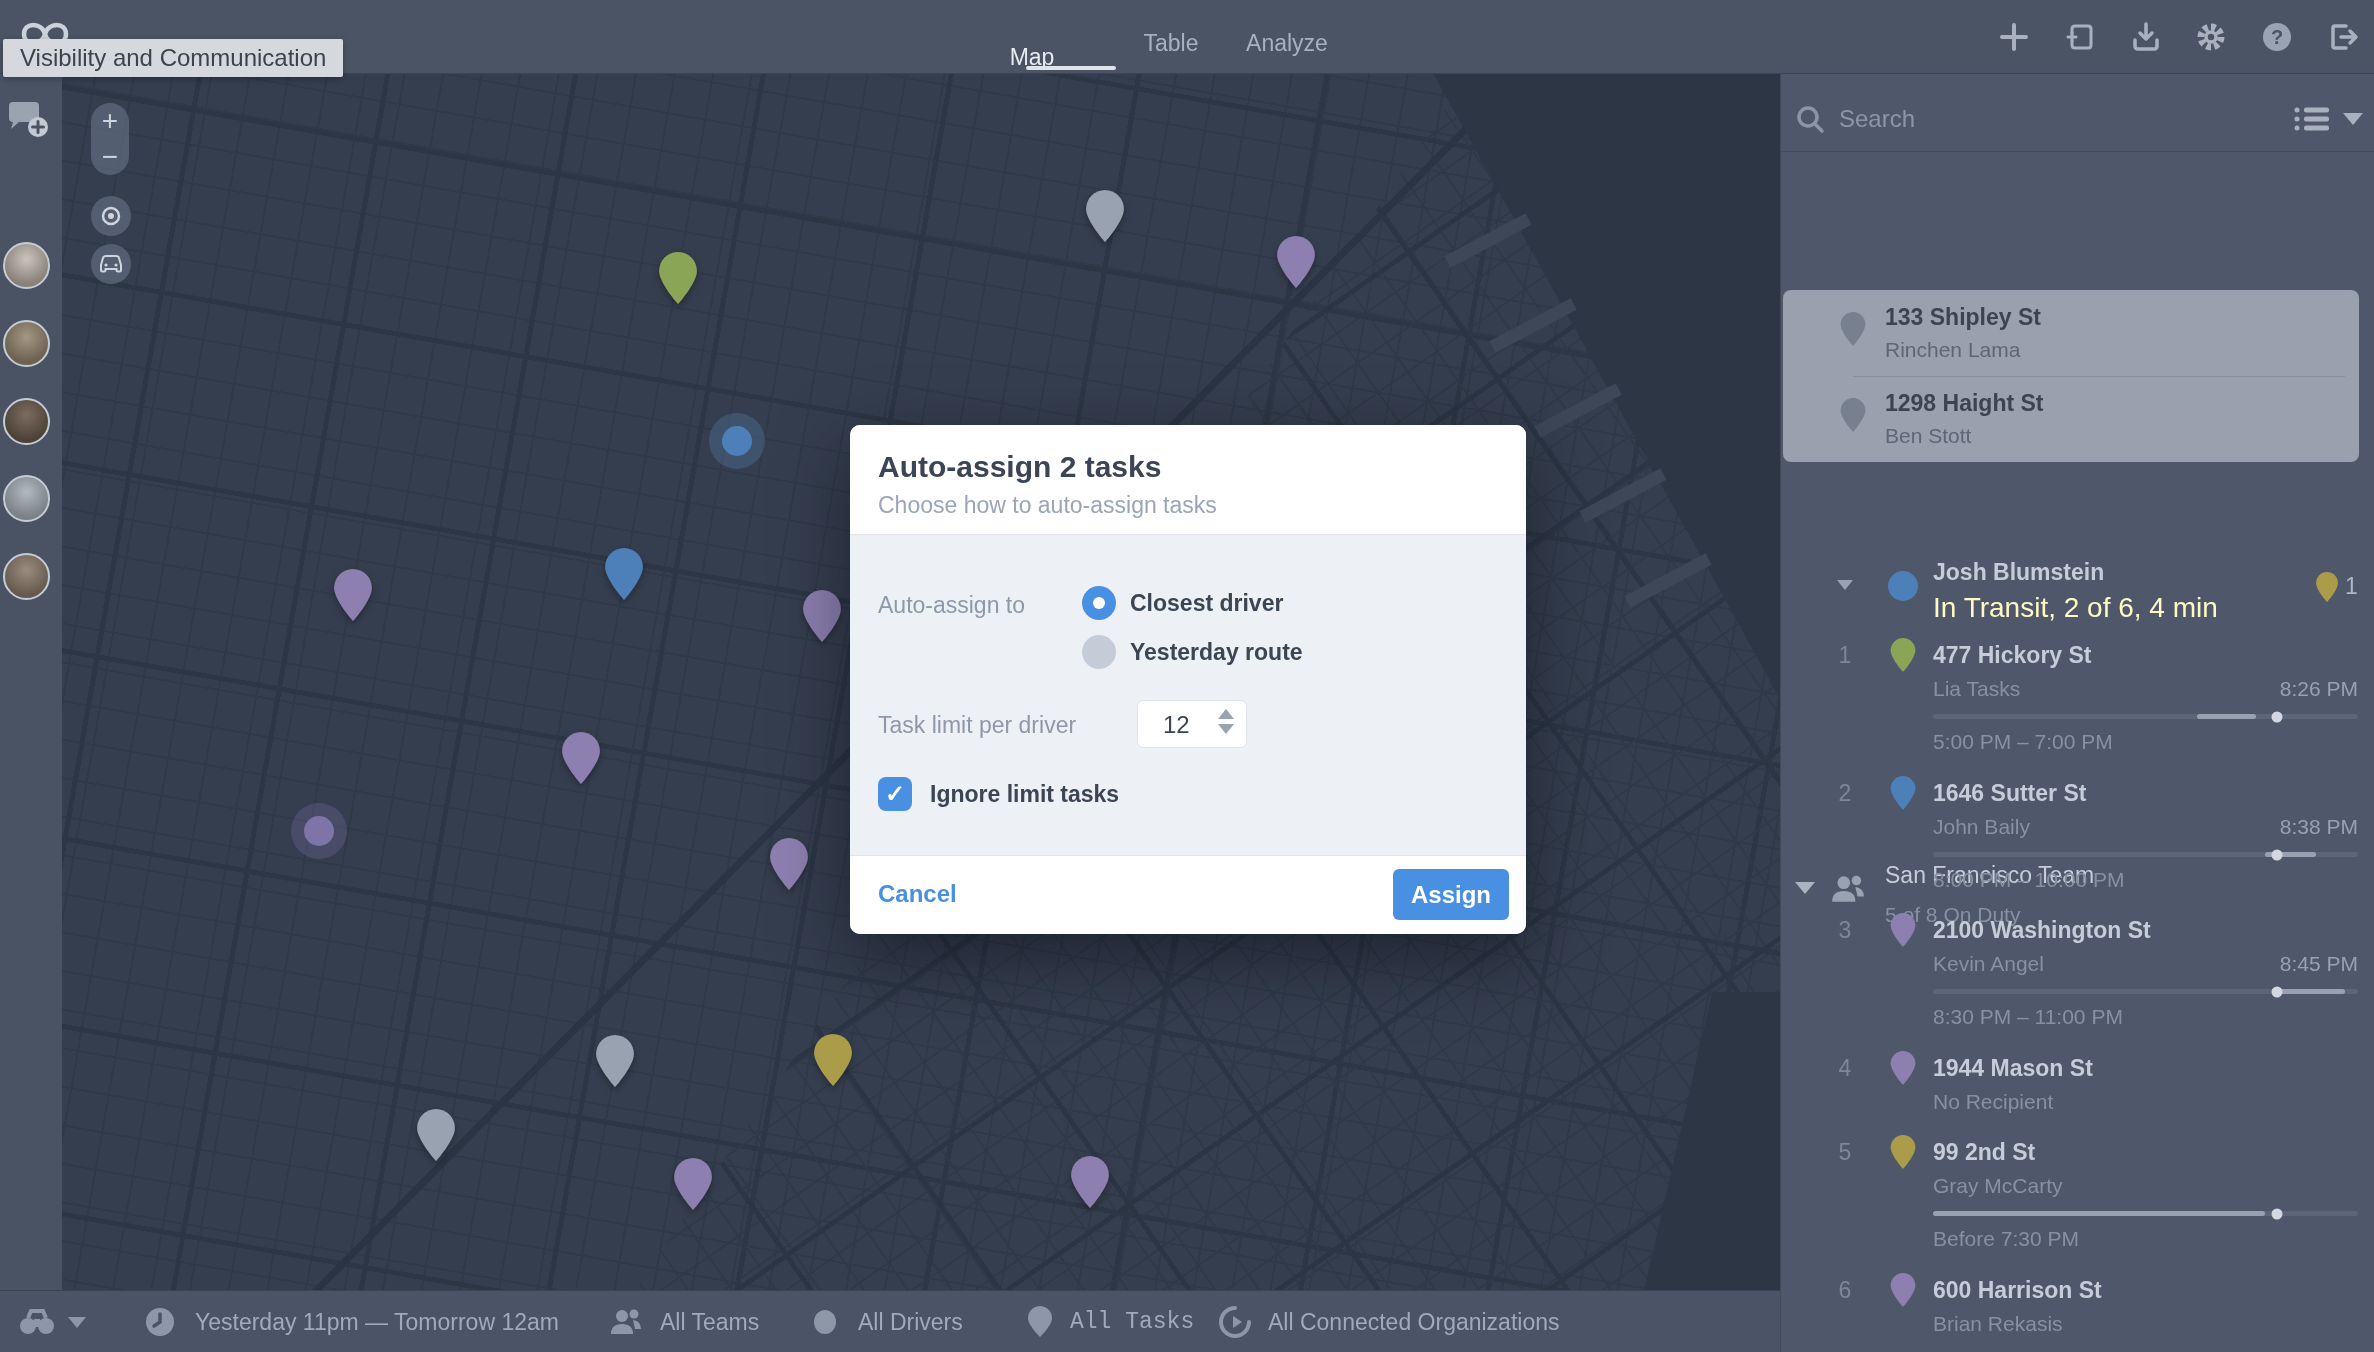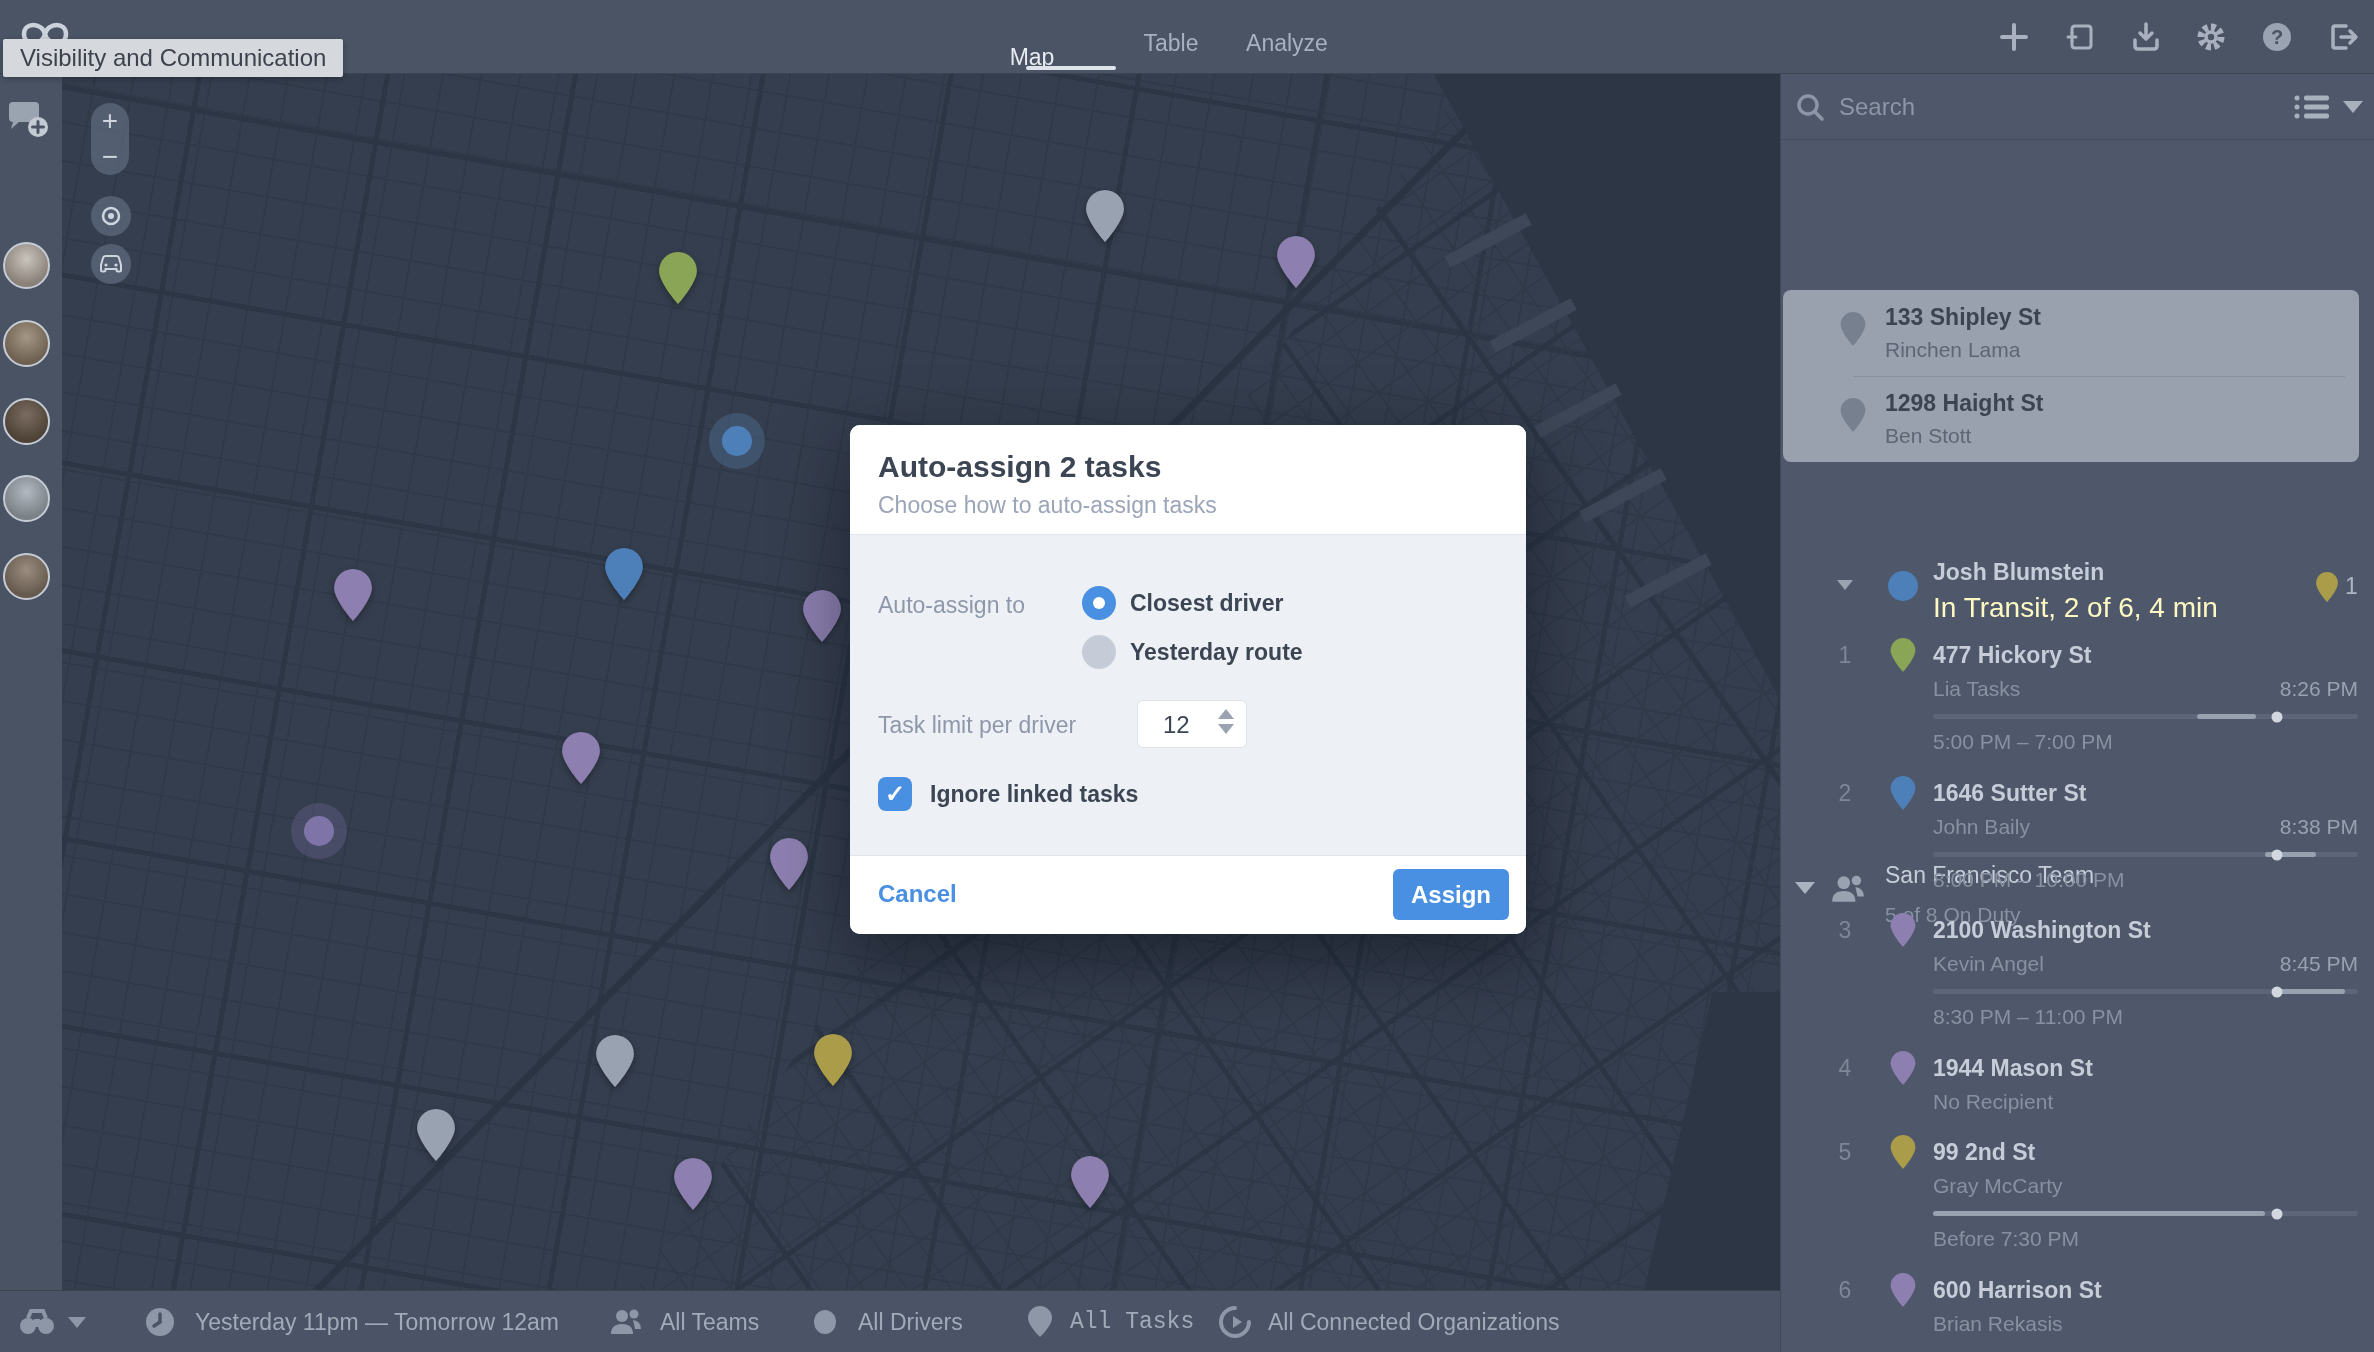--- a/index.html
+++ b/index.html
@@ -61,21 +61,21 @@
 
   
   #bottombar { position:absolute; left:0; bottom:0; width:1780px; height:62px; background:#4a5466;
     border-top:1px solid rgba(0,0,0,.2); z-index:5; }
   .bb-item { position:absolute; top:0; height:62px; display:flex; align-items:center; color:#a2aab9;
     font-size:23px; cursor:pointer; }
 
   
   #sidebar { position:absolute; right:0; top:74px; width:594px; bottom:0; background:#4e586a;
     border-left:1px solid rgba(0,0,0,.15); z-index:4; overflow:hidden; }
-  #search-row { position:absolute; left:0; top:0; width:100%; height:66px; border-bottom:1px solid #434c5c; }
+  #search-row { position:absolute; left:0; top:12px; width:100%; height:66px; border-bottom:1px solid #434c5c; }
   #search-input { position:absolute; left:58px; top:14px; width:420px; height:38px; background:transparent;
     border:none; outline:none; font-size:24px; color:#cfd5de; font-family:"Liberation Sans",sans-serif; }
   #search-input::placeholder { color:#8d96a6; }
   .sec-header { position:absolute; left:0; width:100%; cursor:pointer; }
   .sec-title { font-size:23px; color:#c6cdd9; }
   .sec-sub { font-size:21px; color:#8791a1; margin-top:9px; }
   .chev { width:0; height:0; border-left:10px solid transparent; border-right:10px solid transparent;
     border-top:12px solid #aab3c0; }
   .chev.sm { border-left-width:8px; border-right-width:8px; border-top-width:10px; border-top-color:#9aa3b1; }
 
@@ -470,19 +470,19 @@
     </div>
     <div class="m-label" style="left:28px;top:287px;">Task limit per driver</div>
     <div id="limit-input">
       <div id="limit-value">12</div>
       <div class="stepper">
         <div class="st-up"></div>
         <div class="st-dn"></div>
       </div>
     </div>
     <div id="checkbox">✓</div>
-    <div id="checkbox-label">Ignore linked tasks</div>
+    <div id="checkbox-label">Ignore limit tasks</div>
     <div id="modal-footer"></div>
     <div id="cancel-btn">Cancel</div>
     <button id="assign-btn">Assign</button>
   </div>
 
 </div>
 
 </body></html>

